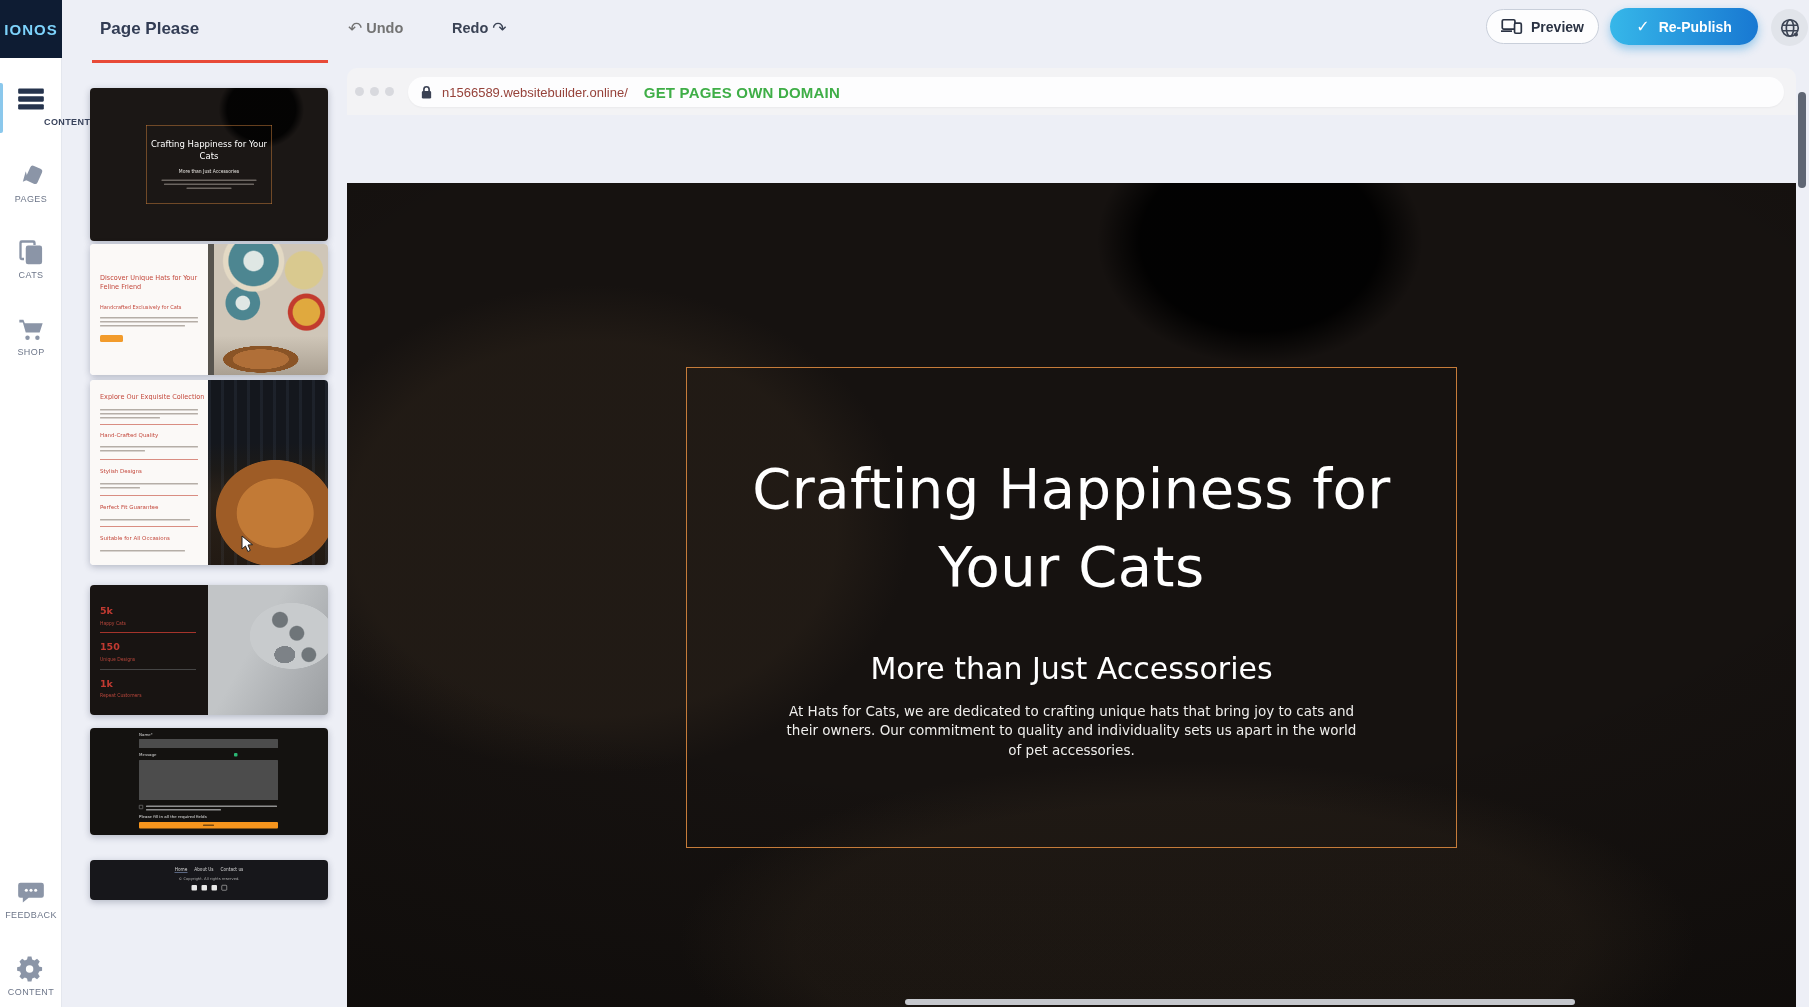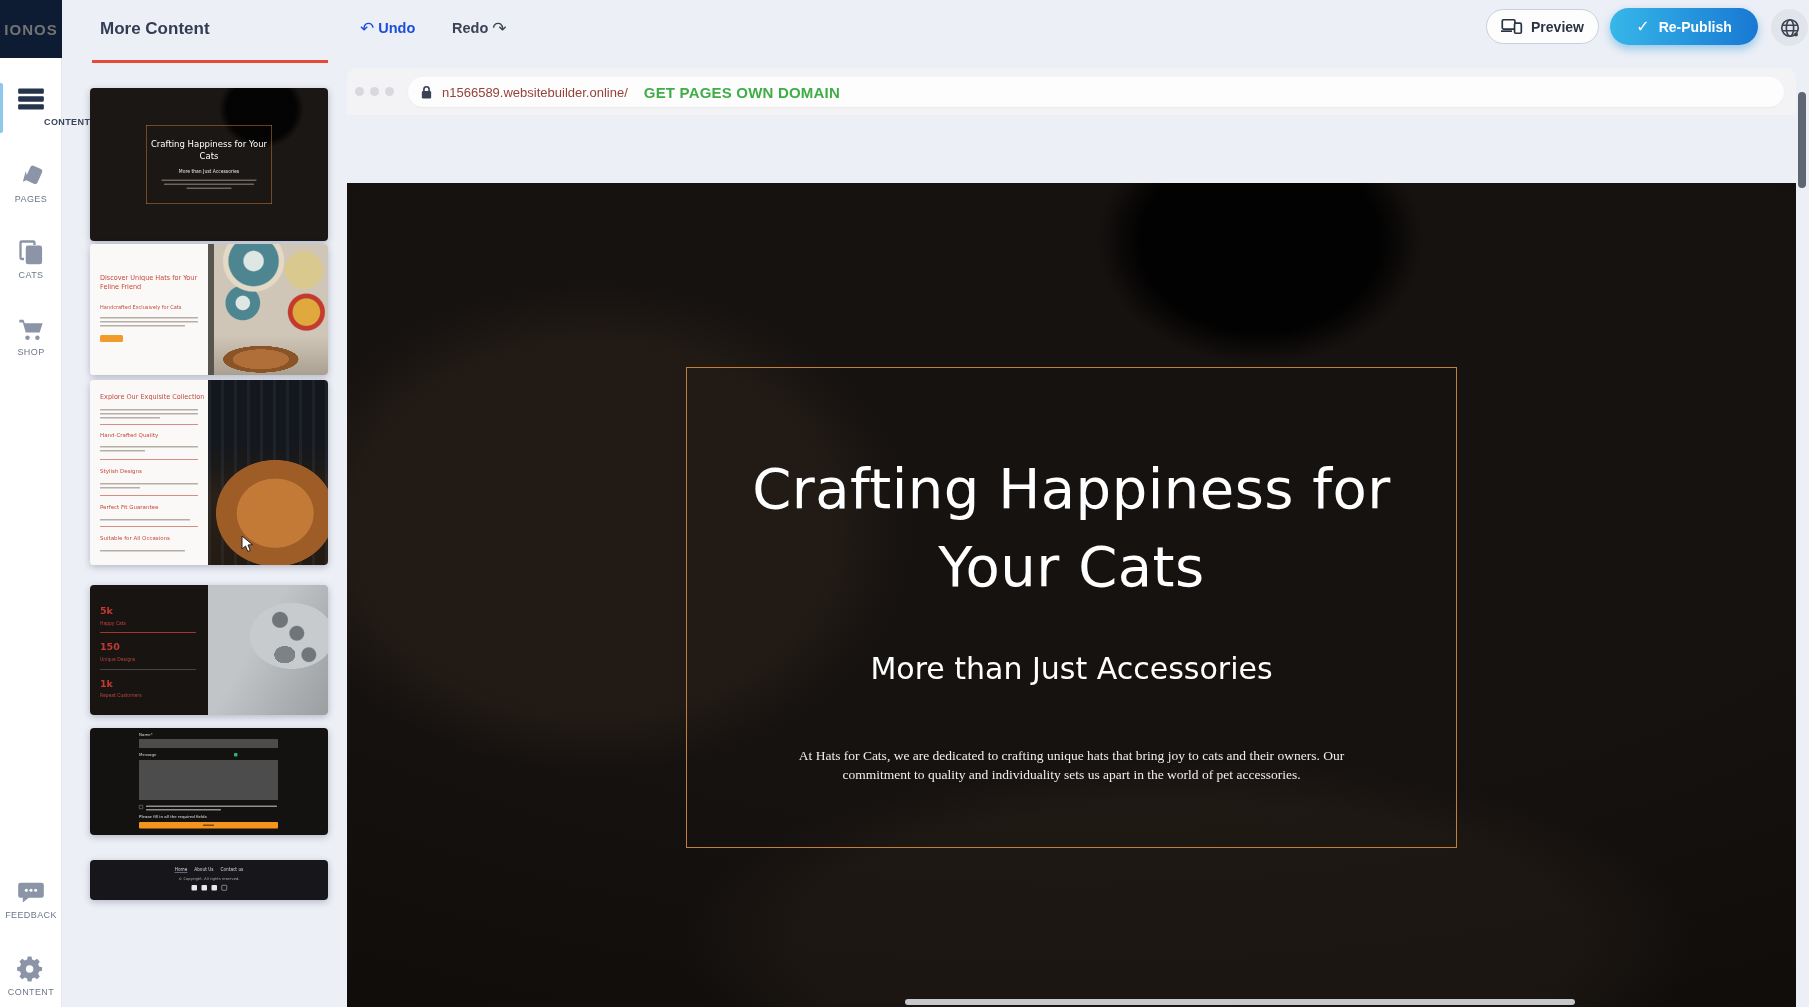--- a/index.html
+++ b/index.html
@@ -3,31 +3,31 @@
 <meta charset="utf-8">
 <style>
   * { margin:0; padding:0; box-sizing:border-box; }
   html,body { background:#dfe2ea; }
   #app {
     position:relative; width:1809px; height:1007px; overflow:hidden;
     font-family:"Liberation Sans", sans-serif; background:var(--panel-bg,#edeff6);
   }
   
   #sidebar { position:absolute; left:0; top:0; width:62px; height:1007px; background:#ffffff; border-right:1px solid #e4e7ee; z-index:5; }
-  #logo { position:absolute; left:0; top:0; width:62px; height:58px; background:#0e1c33; color:#737373;
+  #logo { position:absolute; left:0; top:0; width:62px; height:58px; background:#0e1c33; color:#7dd3fc;
     display:flex; align-items:center; justify-content:center; font-weight:bold; font-size:15px; letter-spacing:1px; }
   .side-item { position:absolute; left:0; width:62px; text-align:center; cursor:pointer; }
   .side-item .ic { display:block; margin:0 auto 4px auto; width:28px; height:28px; color:#8b95a7; }
   .side-item .lbl { font-size:9px; letter-spacing:.4px; color:#6d7689; }
   .side-item.active .ic { color:#25334d; }
   .side-item.active .lbl { color:#39435c; font-weight:bold;padding-left:44px; }
   .active-bar { position:absolute; left:0; top:83px; width:3px; height:50px; background:var(--active-blue,#8bc8ec); border-radius:0 2px 2px 0; }
   
   .tb-txt { position:absolute; top:18px; font-size:14.5px; font-weight:bold; }
-  #undo { left:360px; color:#1d4ed8; cursor:pointer; }
+  #undo { left:348px; color:#737373; cursor:pointer; }
   #redo { left:452px; color:#3a4254; cursor:pointer; }
   .arrow-glyph { font-family:"DejaVu Sans", sans-serif; font-size:17px; font-weight:normal; vertical-align:-1px; }
   #preview-btn { position:absolute; left:1486px; top:9px; width:113px; height:35px; border-radius:18px;
     background:#fdfdfe; border:1.5px solid #c9cfda; display:flex; align-items:center; justify-content:center; gap:8px;
     font-size:14px; font-weight:bold; color:#2a3243; cursor:pointer; }
   #republish-btn { position:absolute; left:1610px; top:8px; width:148px; height:37px; border-radius:19px;
     background:linear-gradient(90deg, var(--republish-from,#36b7e9), var(--republish-to,#1878d2));
     display:flex; align-items:center; justify-content:center; gap:9px; color:#fff; font-size:14px; font-weight:bold; cursor:pointer;
     box-shadow:0 4px 10px rgba(40,150,220,.45); }
   #globe-btn { position:absolute; left:1771px; top:9px; width:37px; height:37px; border-radius:50%; background:#e1e4ea;
@@ -123,21 +123,21 @@
     background-image:
       radial-gradient(ellipse 15% 20% at 63% 7%, rgba(0,0,0,.9) 0 55%, rgba(0,0,0,0) 75%),
       radial-gradient(ellipse 28% 38% at 17% 42%, rgba(72,56,38,.22) 0 60%, transparent 78%),
       radial-gradient(ellipse 45% 28% at 58% 92%, rgba(66,52,36,.20) 0 60%, transparent 78%),
       radial-gradient(ellipse 120% 95% at 50% 30%, rgba(0,0,0,0) 45%, rgba(6,5,4,.55) 100%); }
   #hero-box { position:absolute; left:339px; top:184px; width:771px; height:481px;
     border:1.5px solid var(--box-border,#c67c3a); text-align:center; color:#fff;
     font-family:"DejaVu Sans", sans-serif; cursor:pointer; }
   #hero-title { margin-top:82px; padding:0 8px; font-size:56px; font-weight:500; line-height:1.4; letter-spacing:.5px; }
   #hero-sub { margin-top:44px; font-size:30px; font-weight:500; }
-  #hero-body { margin:60px auto 0 auto; max-width:580px; font-size:13.5px; line-height:1.45; color:#efeeec;font-family:Liberation Serif, serif; }
+  #hero-body { margin:16px auto 0 auto; max-width:580px; font-size:13.5px; line-height:1.45; color:#efeeec; }
   #vscroll { position:absolute; left:1798px; top:92px; width:8px; height:96px; border-radius:4px; background:#5f6673; cursor:pointer; }
   #hscroll { position:absolute; left:905px; top:999px; width:670px; height:6px; border-radius:3px; background:rgba(228,231,238,.85); cursor:pointer; }
   
   #cursor { position:absolute; left:241px; top:535px; z-index:50; pointer-events:none; }
   svg { display:block; }
 </style>
 </head>
 <body>
 
 <div id="app">
@@ -240,21 +240,21 @@
     <span>
       <svg viewBox="0 0 24 24" width="22" height="22">
           <circle cx="12" cy="12" r="9" fill="none" stroke="currentColor" stroke-width="1.8"></circle>
           <ellipse cx="12" cy="12" rx="4" ry="9" fill="none" stroke="currentColor" stroke-width="1.8"></ellipse>
           <path d="M3.5 9 h17 M3.5 15 h17" stroke="currentColor" stroke-width="1.8" fill="none"></path>
           <circle cx="18.5" cy="19" r="2.2" fill="#3c4454"></circle>
         </svg>
     </span>
   </div>
 
-  <div id="panel-title">More Content</div>
+  <div id="panel-title">Page Please</div>
   <div id="panel-redline"></div>
 
   <div class="thumb" id="t1">
     <div class="ti">
       <div class="t1-box">
         <div class="t1-title">Crafting Happiness for Your Cats</div>
         <div class="t1-sub">More than Just Accessories</div>
         <div class="sk" style="margin:12px auto 0;width:190px;height:3px;background:#6b6560"></div>
         <div class="sk" style="margin:5px auto 0;width:180px;height:3px;background:#6b6560"></div>
         <div class="sk" style="margin:5px auto 0;width:90px;height:3px;background:#6b6560"></div>

